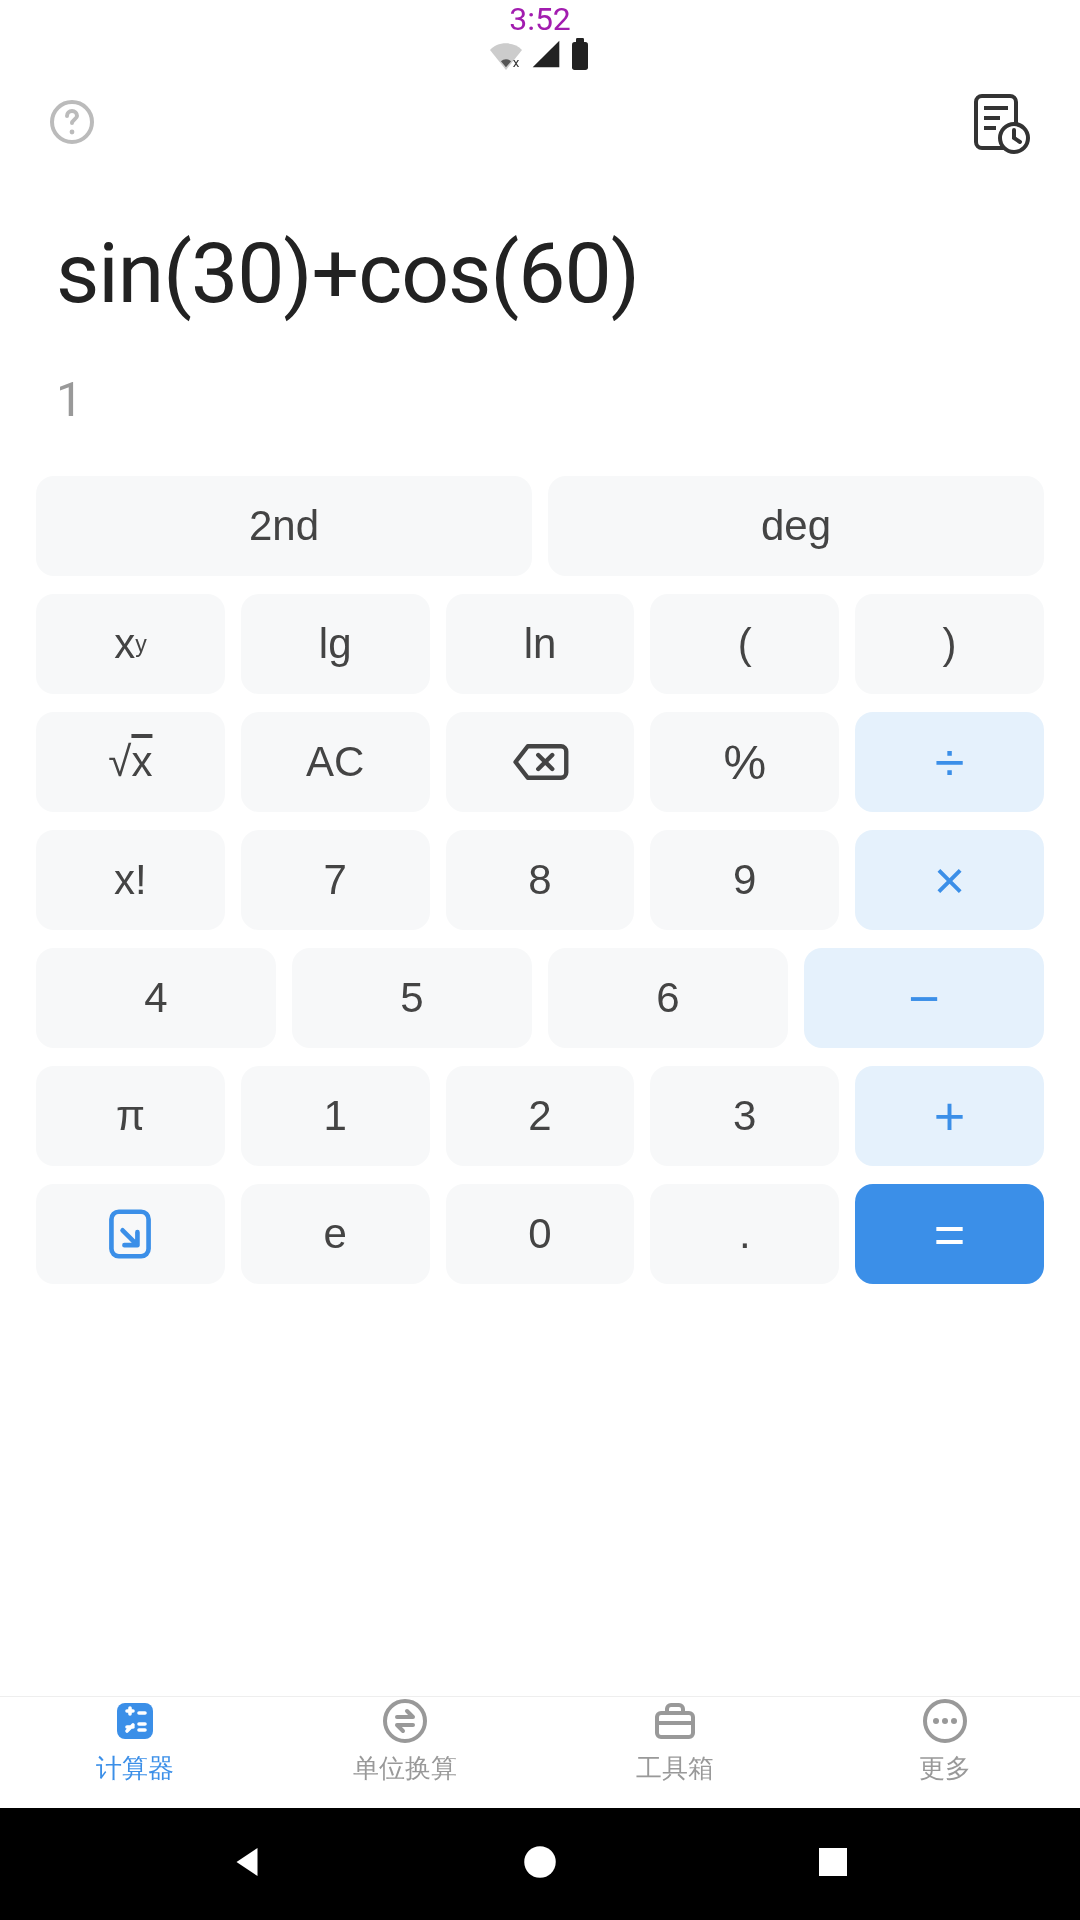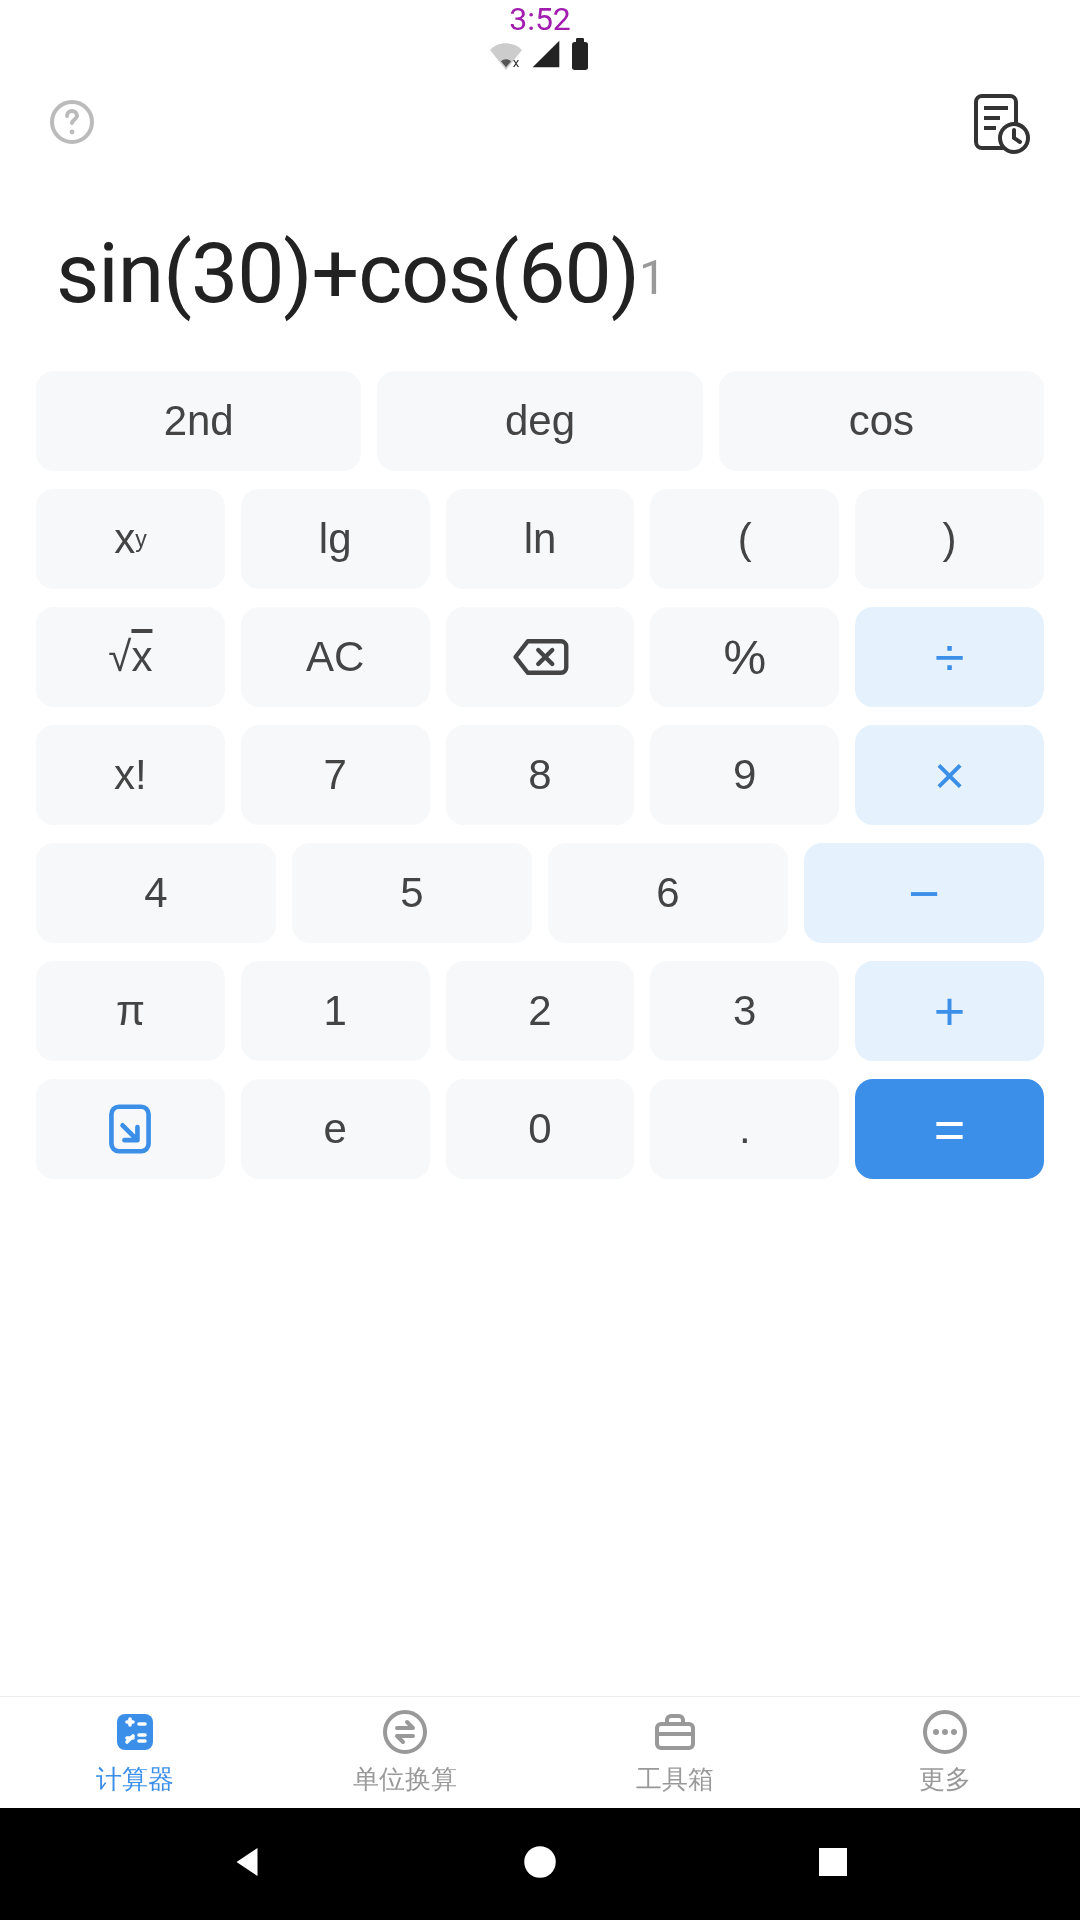--- a/index.html
+++ b/index.html
@@ -3,21 +3,21 @@
 <meta charset="utf-8">
 <style>
   * { margin: 0; padding: 0; box-sizing: border-box; }
   html, body { width: 1080px; height: 1920px; overflow: hidden; font-family: -apple-system, BlinkMacSystemFont, "Segoe UI", Roboto, sans-serif; background: #fff; }
   
   .status-bar { height: 56px; display: flex; justify-content: space-between; align-items: center; padding: 0 24px; font-size: 32px; color: #a21caf; flex-direction: column; }
   .status-bar .right { display: flex; gap: 8px; align-items: center; }
   
   .top-icons { height: 120px; display: flex; justify-content: space-between; align-items: center; padding: 0 48px; margin-top: 8px; }
   
-  .display-area { padding: 0 56px 24px 56px; display: flex; flex-direction: row; align-items: center; }
+  .display-area { padding: 0 56px 24px 56px; display: flex; flex-direction: column; align-items: flex-start; }
   .expression { font-size: 84px; color: #222; font-weight: 400; letter-spacing: -1px; margin-top: 40px; }
   .result { font-size: 48px; color: #999; margin-top: 48px; }
   
   .keypad { padding: 24px 36px 12px 36px; }
   .key-row { display: flex; gap: 16px; margin-bottom: 18px; }
   .key {
     flex: 1;
     height: 100px;
     background: #f7f8f9;
     border-radius: 18px;
@@ -40,21 +40,20 @@
     height: 112px;
     display: flex;
     border-top: 1px solid #eee;
     background: #fff;
   }
   .nav-item {
     flex: 1;
     display: flex;
     flex-direction: column;
     align-items: center;
-    justify-content: center;
     gap: 6px;
     font-size: 26px;
     color: #999;
     cursor: pointer;
   }
   .nav-item.active { color: #3b8fe8; }
   
   .android-nav {
     position: absolute;
     bottom: 0; left: 0; right: 0;
@@ -111,21 +110,20 @@
 
 <div class="display-area">
   <div class="expression">sin(30)+cos(60)</div>
   <div class="result">1</div>
 </div>
 
 <div class="keypad">
   <div class="key-row">
     <button class="key">2nd</button>
     <button class="key">deg</button>
-    <button class="key">cos</button>
   </div>
   <div class="key-row">
     <button class="key">x<span class="sup">y</span></button>
     <button class="key">lg</button>
     <button class="key">ln</button>
     <button class="key">(</button>
     <button class="key">)</button>
   </div>
   <div class="key-row">
     <button class="key">√<span style="text-decoration:overline">x</span></button>

